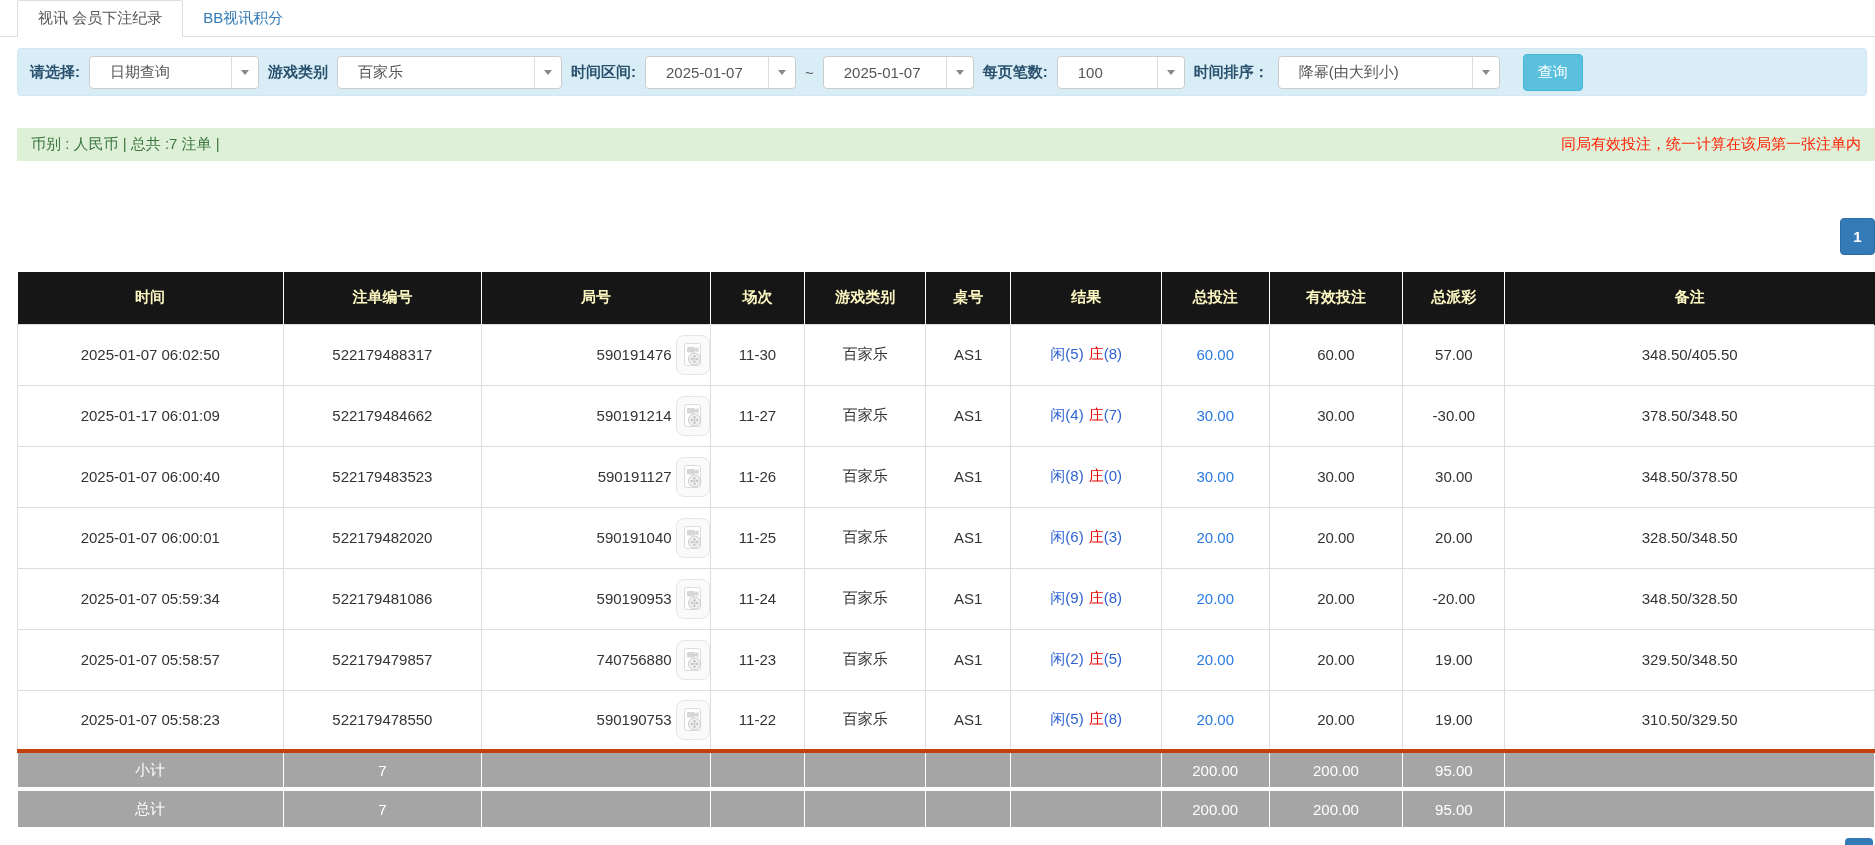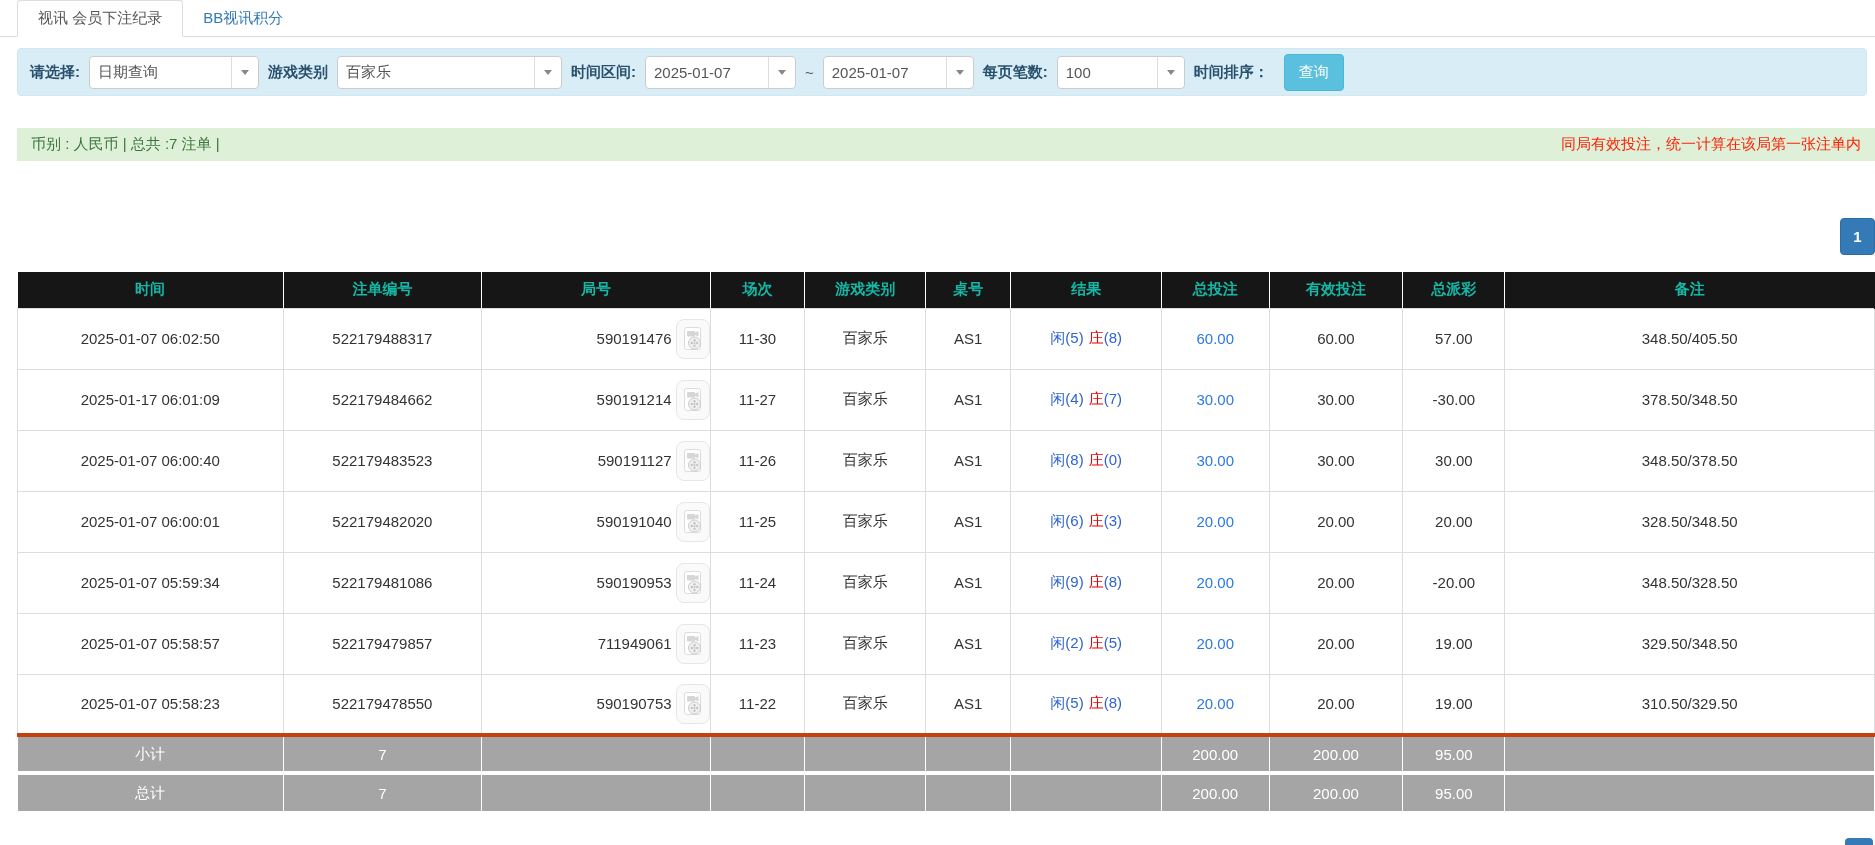--- a/index.html
+++ b/index.html
@@ -13,43 +13,43 @@
   .tabbar { height:37px; border-bottom:1px solid #ddd; padding-left:17px; display:flex; align-items:stretch; }
   .tab { display:flex; align-items:center; padding:0 20px; font-size:15px; cursor:pointer; white-space:nowrap; }
   .tab.active { background:#fff; border:1px solid #ddd; border-bottom:1px solid #fff; margin-bottom:-1px; color:#555; border-radius:3px 3px 0 0; }
   .tab.link { color:#337ab7; }
 
   
   .filter { margin:11px 8px 0 17px; height:48px; background:#d9edf7; border:1px solid #cfe8f4; border-radius:4px;
             display:flex; align-items:center; padding:0 12px; gap:9px; }
   .flabel { color:#29506d; font-weight:bold; font-size:15px; white-space:nowrap; }
   .select { background:#fff; border:1px solid #ccc; border-radius:4px; height:33px; display:flex; align-items:center; cursor:pointer; }
-  .select .val { padding:0 8px; font-size:15px; color:#555; flex:1; white-space:nowrap; overflow:hidden; }
+  .select .val { padding:0 20px; font-size:15px; color:#555; flex:1; white-space:nowrap; overflow:hidden; }
   .caret-seg { width:27px; align-self:stretch; border-left:1px solid #ddd; display:flex; align-items:center; justify-content:center; }
   .caret { width:0; height:0; border-left:4px solid transparent; border-right:4px solid transparent; border-top:5px solid #888; }
   .w-mode{width:170px} .w-game{width:225px} .w-date{width:151px} .w-per{width:128px} .w-sort{width:222px}
   .tilde { color:#555; font-size:15px; }
-  .btn-search { margin-left:6px; background:#5bc0de; color:#fff; border:1px solid #46b8da; border-radius:4px;
+  .btn-search { margin-left:14px; background:#5bc0de; color:#fff; border:1px solid #46b8da; border-radius:4px;
                 font-size:15px; padding:8px 14px; cursor:pointer; font-family:inherit; }
 
   
   .greenbar { margin:32px 0 0 17px; height:33px; background:#dff0d8; display:flex; align-items:center;
               justify-content:space-between; padding:0 14px; }
   .green-left { color:#3c763d; font-size:15px; }
   .green-right { color:#ff1f00; font-size:15px; }
 
   
   .pag-row { margin-top:57px; height:37px; position:relative; }
   .page-btn { position:absolute; right:0; top:0; width:35px; height:37px; background:#337ab7; border:1px solid #2e6da4;
               border-radius:4px; color:#fff; font-size:15px; font-weight:bold; display:flex; align-items:center;
               justify-content:center; cursor:pointer; }
 
   
   table.bets { margin:17px 0 0 17px; width:1858px; border-collapse:collapse; table-layout:fixed; }
-  table.bets thead th { background:#161616; color:#14b8a6; font-size:15px; font-weight:bold; height:36px;
+  table.bets thead th { background:#161616; color:#fef9c3; font-size:15px; font-weight:bold; height:52px;
                         border-right:1px solid #fff; }
   table.bets thead th:last-child { border-right:1px solid #161616; }
   table.bets tbody td { height:61px; text-align:center; font-size:15px; color:#333; border:1px solid #ddd; background:#fff; }
   .round-cell { display:flex; align-items:center; justify-content:flex-end; gap:4px; }
   .video-btn { width:34px; height:40px; background:#fafafa; border:1px solid #e6e6e6; border-radius:8px;
                display:inline-flex; align-items:center; justify-content:center; cursor:pointer; }
   .res-blue { color:#2f63d2; }
   .res-red  { color:#e60000; margin-left:5px; }
   .link-blue { color:#2a7ae2; cursor:pointer; }
   .neg { color:#f00; }
@@ -107,20 +107,26 @@
 
     <span class="flabel">每页笔数:</span>
     <div class="select w-per">
       <span class="val">100</span>
       <span class="caret-seg">
           <span class="caret"></span>
         </span>
     </div>
 
     <span class="flabel">时间排序：</span>
+    <div class="select w-sort">
+      <span class="val">降幂(由大到小)</span>
+      <span class="caret-seg">
+          <span class="caret"></span>
+        </span>
+    </div>
 
     <button class="btn-search">查询</button>
   </div>
 
   <div class="greenbar">
     <span class="green-left">币别 : 人民币 | 总共 :7 注单 |</span>
     <span class="green-right">同局有效投注，统一计算在该局第一张注单内</span>
   </div>
 
   <div class="pag-row">
@@ -305,21 +311,21 @@
           <td><span class="link-blue">20.00</span></td>
           <td>20.00</td>
           <td class="neg">-20.00</td>
           <td>348.50/328.50</td>
         </tr>
         <tr>
           <td>2025-01-07 05:58:57</td>
           <td>522179479857</td>
           <td>
             <div class="round-cell">
-              <span>711949061</span>
+              <span>740756880</span>
               <span class="video-btn">
                 <svg width="20" height="26" viewBox="0 0 20 26">
                   <rect x="1.5" y="1.5" width="16" height="22" rx="2" fill="#ffffff" stroke="#dcdcdc"></rect>
                   <rect x="4" y="5" width="8" height="5.5" rx="1" fill="#d6d6d6"></rect>
                   <polygon points="12,6.5 15.5,5 15.5,10.5 12,9" fill="#d6d6d6"></polygon>
                   <circle cx="11.5" cy="17" r="6" fill="#f0f0f0" stroke="#cccccc"></circle>
                   <circle cx="11.5" cy="14.2" r="1.2" fill="#c4c4c4"></circle>
                   <circle cx="8.8" cy="17" r="1.2" fill="#c4c4c4"></circle>
                   <circle cx="14.2" cy="17" r="1.2" fill="#c4c4c4"></circle>
                   <circle cx="11.5" cy="19.8" r="1.2" fill="#c4c4c4"></circle>

